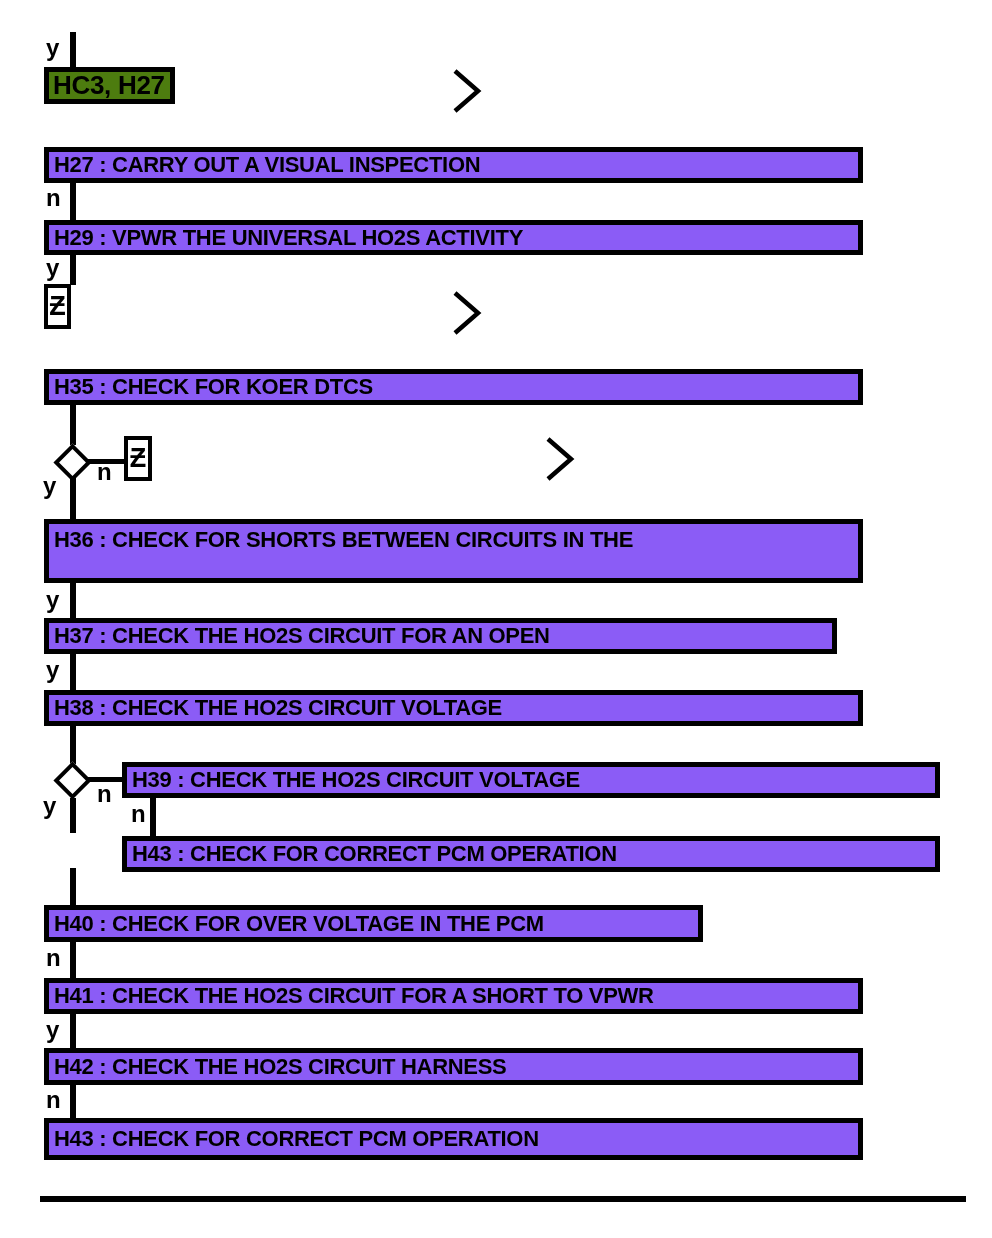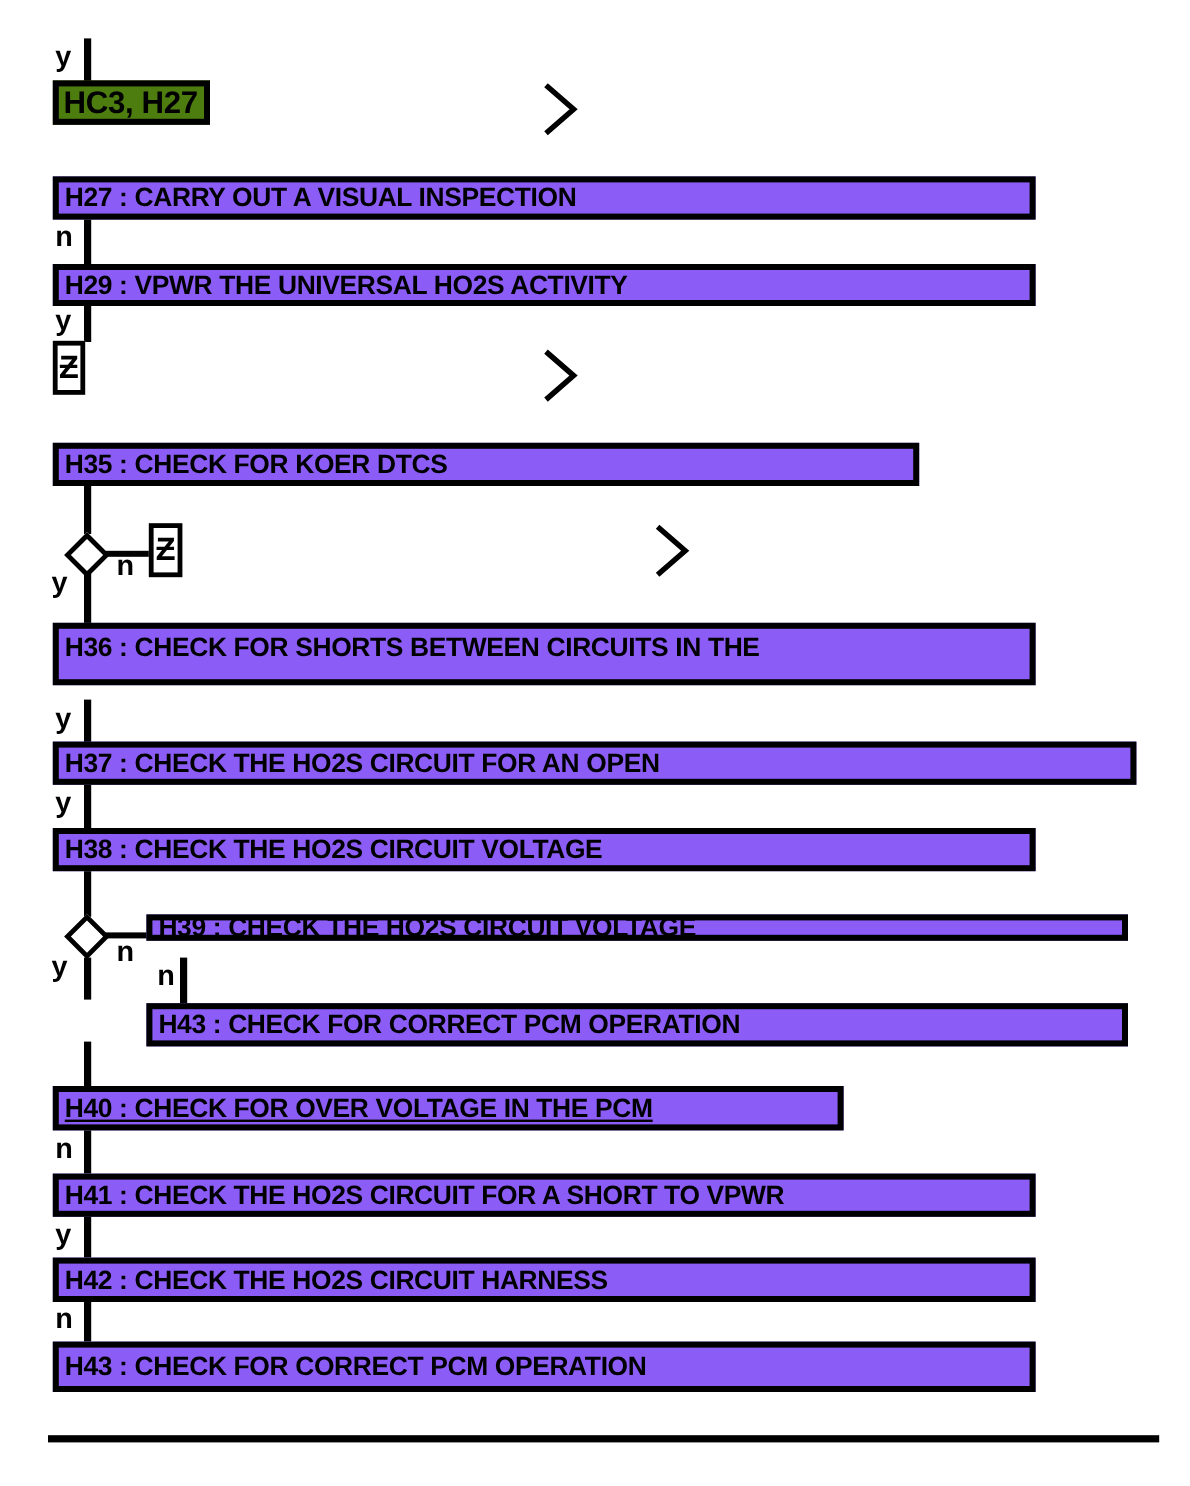--- a/index.html
+++ b/index.html
@@ -59,72 +59,72 @@
   </div>
   <div class="blabel" style="left:46px;top:256px;">y</div>
   <div class="vline" style="left:70px;top:255px;height:30px;"></div>
   <div class="zbox" style="left:44px;top:284px;width:27px;height:45px;">
     <span>Ƶ</span>
   </div>
   <svg class="chevron" style="left:452px;top:290px;" width="30" height="46" viewBox="0 0 30 46">
     <path d="M3 3 L26 23 L3 43" fill="none" stroke="#000" stroke-width="4.5"></path>
   </svg>
 
-  <div class="node" style="left:44px;top:369px;width:722px;height:36px;">
+  <div class="node" style="left:44px;top:369px;width:819px;height:36px;">
     <span>H35 : CHECK FOR KOER DTCS</span>
   </div>
   <div class="vline" style="left:70px;top:405px;height:40px;"></div>
 
   <div class="diamond" style="left:59px;top:449px;"></div>
   <div class="blabel" style="left:43px;top:474px;">y</div>
   <div class="blabel" style="left:97px;top:460px;">n</div>
   <div class="hline" style="left:88px;top:459px;width:38px;"></div>
   <div class="zbox" style="left:124px;top:436px;width:28px;height:45px;">
     <span>Ƶ</span>
   </div>
   <svg class="chevron" style="left:545px;top:436px;" width="30" height="46" viewBox="0 0 30 46">
     <path d="M3 3 L26 23 L3 43" fill="none" stroke="#000" stroke-width="4.5"></path>
   </svg>
   <div class="vline" style="left:70px;top:478px;height:42px;"></div>
 
-  <div class="node multi" style="left:44px;top:519px;width:819px;height:52px;">
+  <div class="node multi" style="left:44px;top:519px;width:819px;height:64px;">
     <span>H36 : CHECK FOR SHORTS BETWEEN CIRCUITS IN THE</span>
   </div>
   <div class="blabel" style="left:46px;top:588px;">y</div>
   <div class="vline" style="left:70px;top:583px;height:36px;"></div>
 
-  <div class="node" style="left:44px;top:618px;width:903px;height:36px;">
+  <div class="node" style="left:44px;top:618px;width:793px;height:36px;">
     <span>H37 : CHECK THE HO2S CIRCUIT FOR AN OPEN</span>
   </div>
   <div class="blabel" style="left:46px;top:658px;">y</div>
   <div class="vline" style="left:70px;top:654px;height:37px;"></div>
 
   <div class="node" style="left:44px;top:690px;width:819px;height:36px;">
     <span>H38 : CHECK THE HO2S CIRCUIT VOLTAGE</span>
   </div>
   <div class="vline" style="left:70px;top:726px;height:38px;"></div>
 
   <div class="diamond" style="left:59px;top:767px;"></div>
   <div class="blabel" style="left:43px;top:794px;">y</div>
   <div class="blabel" style="left:97px;top:782px;">n</div>
   <div class="hline" style="left:88px;top:777px;width:36px;"></div>
 
-  <div class="node" style="left:122px;top:762px;width:818px;height:22px;">
+  <div class="node" style="left:122px;top:762px;width:818px;height:36px;">
     <span>H39 : CHECK THE HO2S CIRCUIT VOLTAGE</span>
   </div>
   <div class="blabel" style="left:131px;top:802px;">n</div>
   <div class="vline" style="left:150px;top:798px;height:38px;"></div>
   <div class="vline" style="left:70px;top:798px;height:35px;"></div>
 
   <div class="node" style="left:122px;top:836px;width:818px;height:36px;">
     <span>H43 : CHECK FOR CORRECT PCM OPERATION</span>
   </div>
   <div class="vline" style="left:70px;top:868px;height:37px;"></div>
 
-  <div class="node" style="left:44px;top:905px;width:659px;height:37px;text-decoration:underline;">
+  <div class="node" style="left:44px;top:905px;width:659px;height:37px;">
     <span>H40 : CHECK FOR OVER VOLTAGE IN THE PCM</span>
   </div>
   <div class="blabel" style="left:46px;top:946px;">n</div>
   <div class="vline" style="left:70px;top:942px;height:36px;"></div>
 
   <div class="node" style="left:44px;top:978px;width:819px;height:36px;">
     <span>H41 : CHECK THE HO2S CIRCUIT FOR A SHORT TO VPWR</span>
   </div>
   <div class="blabel" style="left:46px;top:1018px;">y</div>
   <div class="vline" style="left:70px;top:1014px;height:34px;"></div>

